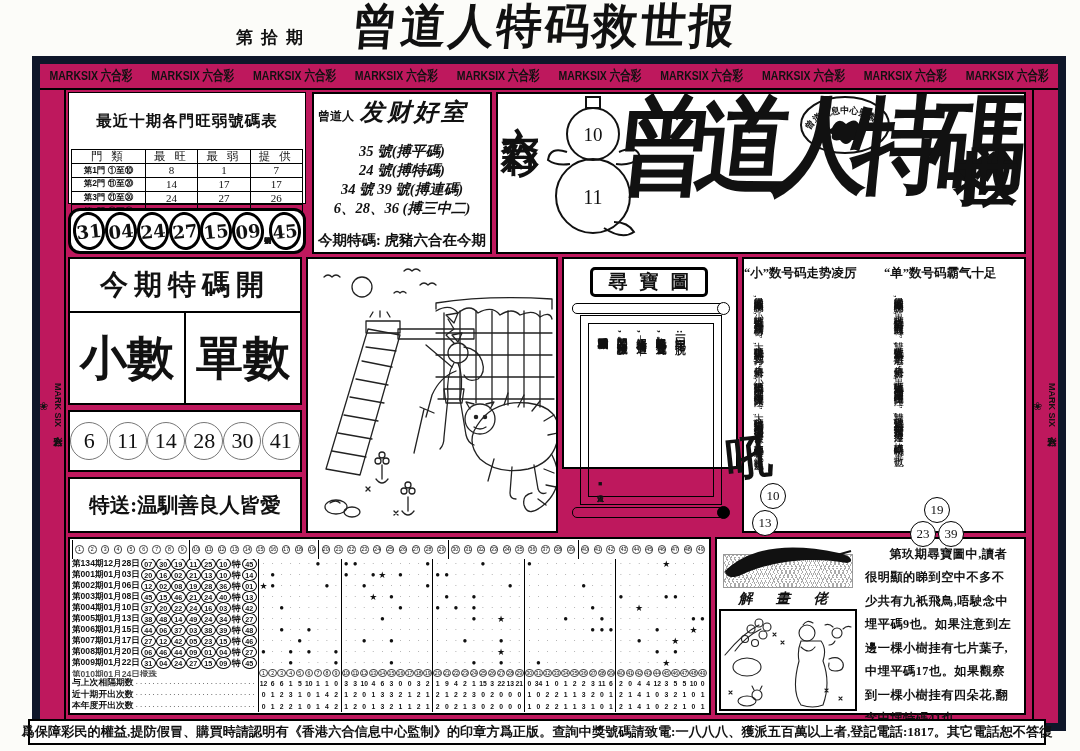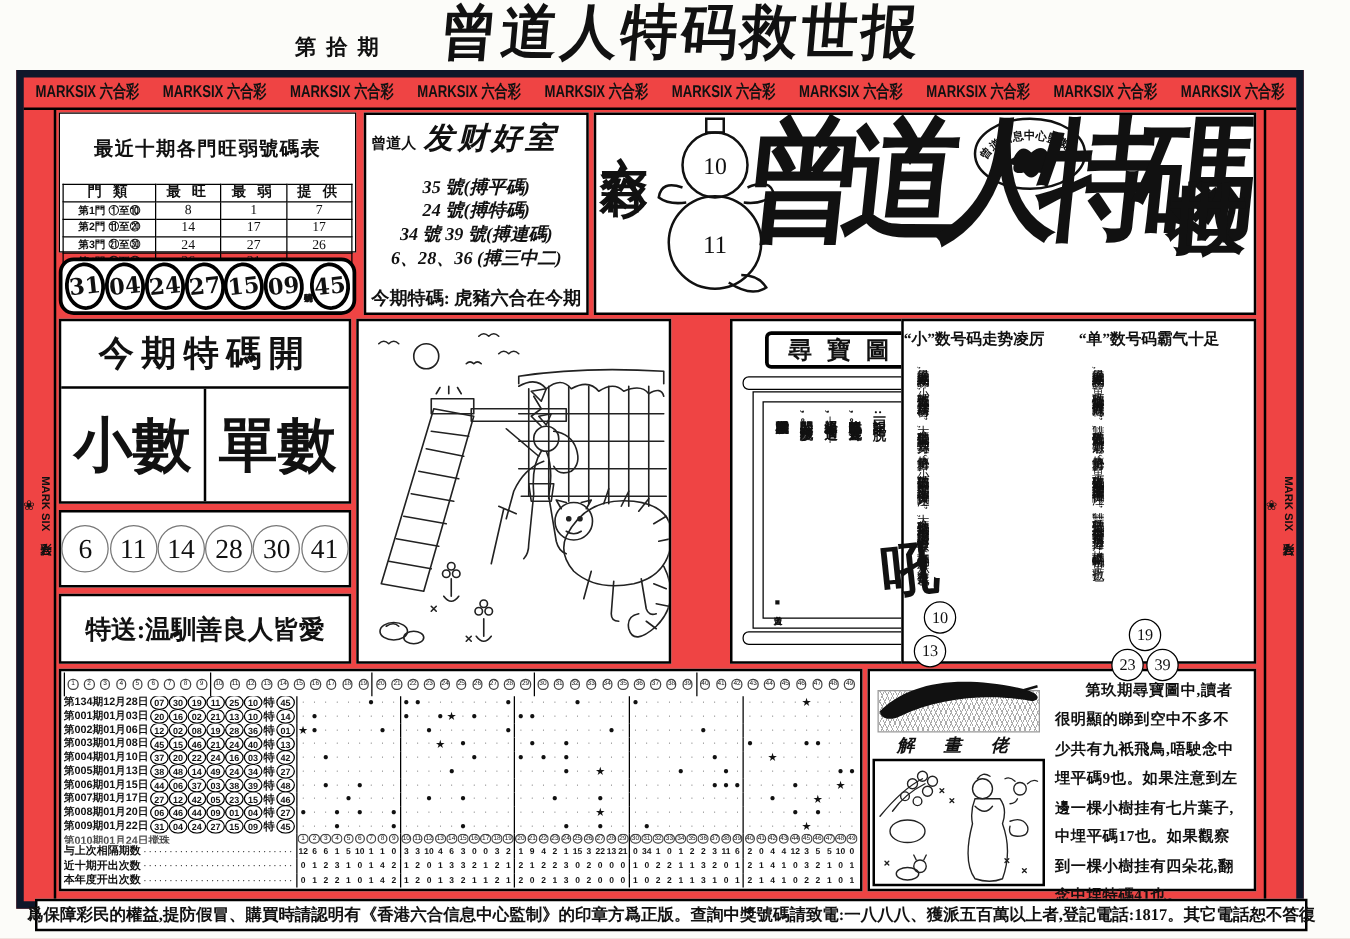--- a/index.html
+++ b/index.html
@@ -6,40 +6,40 @@
   body{width:1080px;height:751px;background:#e8e6e1;font-family:"Liberation Serif",serif;}
   .page{position:relative;width:1080px;height:751px;background:#fcfcf9;color:#111;overflow:hidden;}
 
   
   .issue{position:absolute;left:236px;top:26px;font-size:17px;font-weight:bold;letter-spacing:8px;}
   .paper-title{position:absolute;left:320px;top:-4px;width:450px;margin:0;text-align:center;
     font-size:45px;font-weight:bold;font-family:"DejaVu Serif",serif;transform:skewX(-5deg) scaleY(1.05);
     letter-spacing:3px;white-space:nowrap;}
 
   
-  .frame{position:absolute;left:13px;top:56px;width:1018px;height:659px;border:6px solid #0f172a;background:#ef4444;}
+  .frame{position:absolute;left:32px;top:56px;width:1018px;height:659px;border:8px solid #0f172a;background:#be185d;}
   .top-strip{position:absolute;left:0;top:0;right:0;height:24px;border-bottom:2px solid #000;
     display:flex;justify-content:space-around;align-items:center;overflow:hidden;}
   .bu{font-family:"Liberation Sans",sans-serif;font-weight:bold;font-size:10.5px;white-space:nowrap;transform:scaleY(1.3);}
   .side-strip{position:absolute;top:26px;bottom:0;width:24px;display:flex;flex-direction:column;align-items:center;
     justify-content:space-around;writing-mode:vertical-rl;text-orientation:mixed;overflow:hidden;}
   .side-strip.left{left:0;border-right:2px solid #000;}
   .side-strip.right{right:0;border-left:2px solid #000;}
   .su{font-family:"Liberation Sans",sans-serif;font-weight:bold;font-size:9px;white-space:nowrap;}
   .fl{font-size:11px;}
 
   .content{position:absolute;left:26px;top:26px;right:26px;bottom:0;}
   .bx{position:absolute;background:#fff;border:2px solid #000;box-sizing:border-box;}
 
   
   .hotbox{left:2px;top:2px;width:238px;height:112px;border:1.5px solid #000;padding:1px 2px;}
   .hot-title{text-align:center;font-weight:bold;font-size:15.5px;letter-spacing:1px;margin:17px;}
   table.hot{width:100%;border-collapse:collapse;margin-top:1px;}
   table.hot th,table.hot td{border:1px solid #000;text-align:center;font-size:11px;line-height:1.15;padding:0;}
-  table.hot th{font-size:11.5px;font-weight:bold;letter-spacing:3px;margin-top:13px;}
+  table.hot th{font-size:11.5px;font-weight:normal;letter-spacing:3px;margin-top:13px;}
   table.hot td.gate{font-size:8.5px;font-weight:bold;font-family:"Liberation Sans",sans-serif;}
 
   
   .ballbox{left:2px;top:118px;width:238px;height:46px;border:3px solid #000;border-radius:12px;
     display:flex;align-items:center;justify-content:space-evenly;padding:0 2px;}
   .ball{width:32px;height:32px;border:3.2px solid #000;border-radius:50%;display:flex;align-items:center;
     justify-content:center;font-size:18px;font-weight:bold;font-family:"DejaVu Serif",serif;transform:rotate(-6deg);}
   .spec-lab{writing-mode:vertical-rl;font-size:7px;font-weight:bold;letter-spacing:0;line-height:1;margin:0 -1px;}
 
   
@@ -74,21 +74,21 @@
     justify-content:space-evenly;}
   .fc{width:36px;height:36px;border:1px solid #777;border-radius:50%;display:flex;align-items:center;
     justify-content:center;font-size:22px;}
   .fc-gift{left:2px;top:387px;width:234px;height:56px;border:2.5px solid #000;display:flex;align-items:center;
     justify-content:center;font-size:20.5px;font-weight:bold;white-space:nowrap;}
 
   
   .picbox{left:240px;top:167px;width:252px;height:276px;border:2.5px solid #000;}
 
   
-  .treasure{left:496px;top:167px;width:176px;height:276px;border:2px solid #000;margin-left:43px;}
+  .treasure{left:496px;top:167px;width:176px;height:212px;border:2px solid #000;}
   .t-title{position:absolute;left:26px;top:8px;width:118px;height:30px;border:3px solid #000;border-radius:5px;
     display:flex;align-items:center;justify-content:center;font-size:19px;font-weight:bold;letter-spacing:12px;
     padding-left:12px;box-sizing:border-box;}
   .rod{position:absolute;left:8px;right:8px;height:9px;border:1.5px solid #000;border-radius:5px;}
   .rod.top{top:44px;}
   .rod.bot{top:248px;}
   .rod .knob{position:absolute;right:-3px;top:-2px;width:11px;height:11px;border-radius:50%;border:1.5px solid #000;background:#fff;}
   .rod.bot .knob{background:#000;}
   .sheet{position:absolute;left:16px;top:56px;width:140px;height:188px;border:1.5px solid #000;}
   .sheet-in{position:absolute;inset:7px;border:1px solid #000;padding:6px 4px;box-sizing:border-box;}

